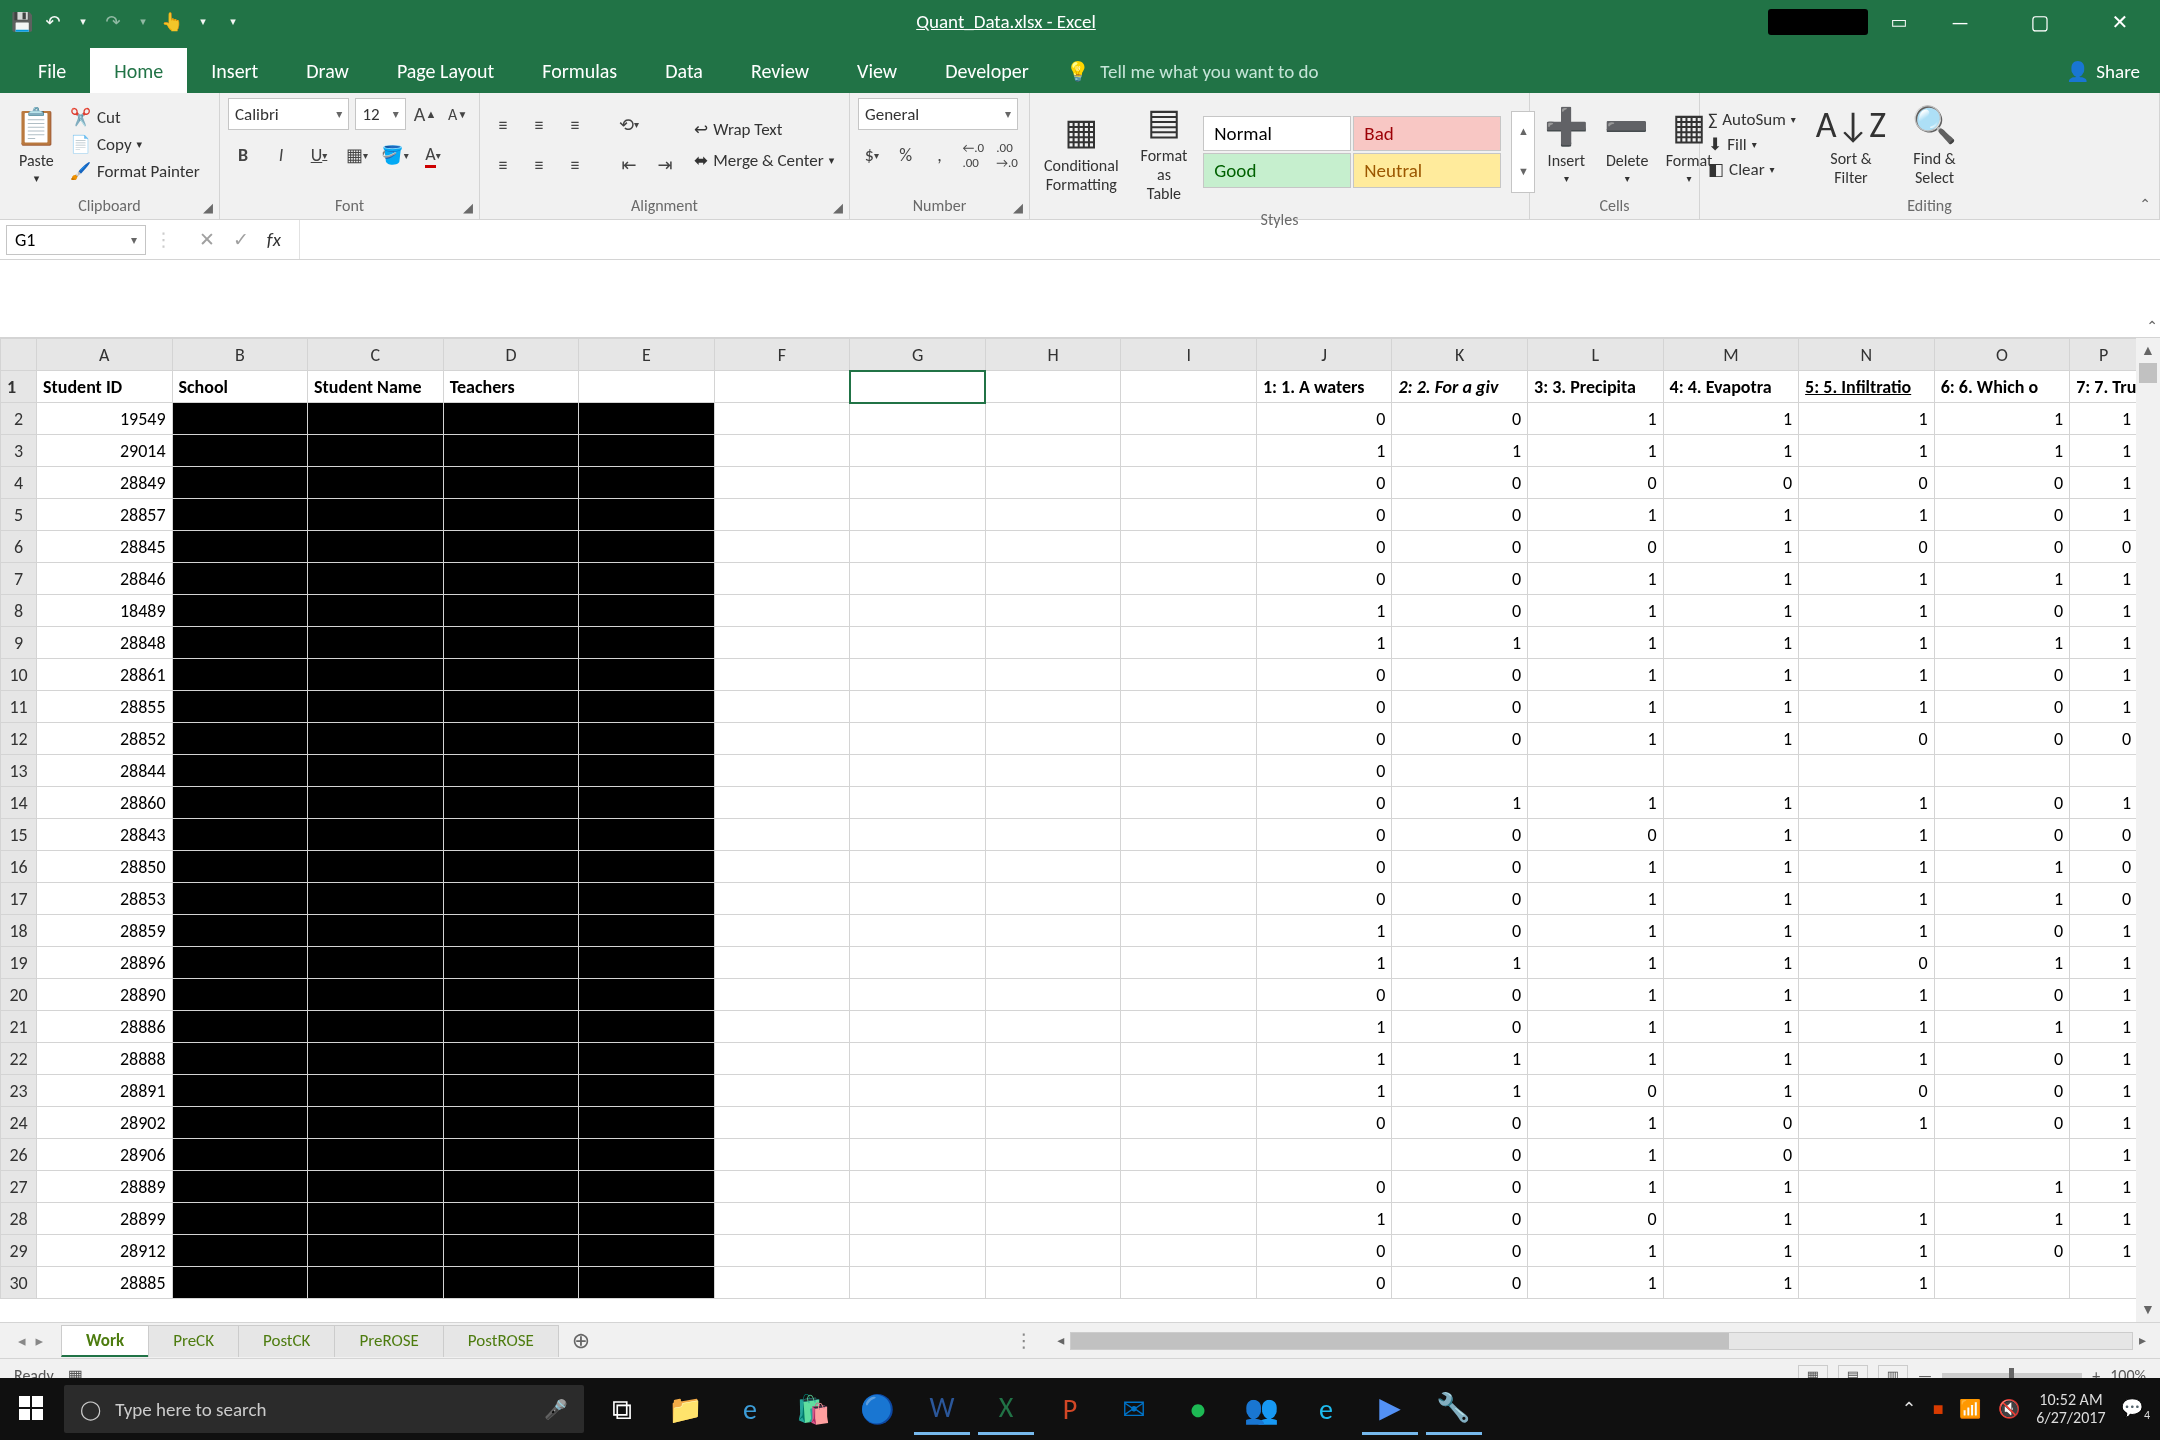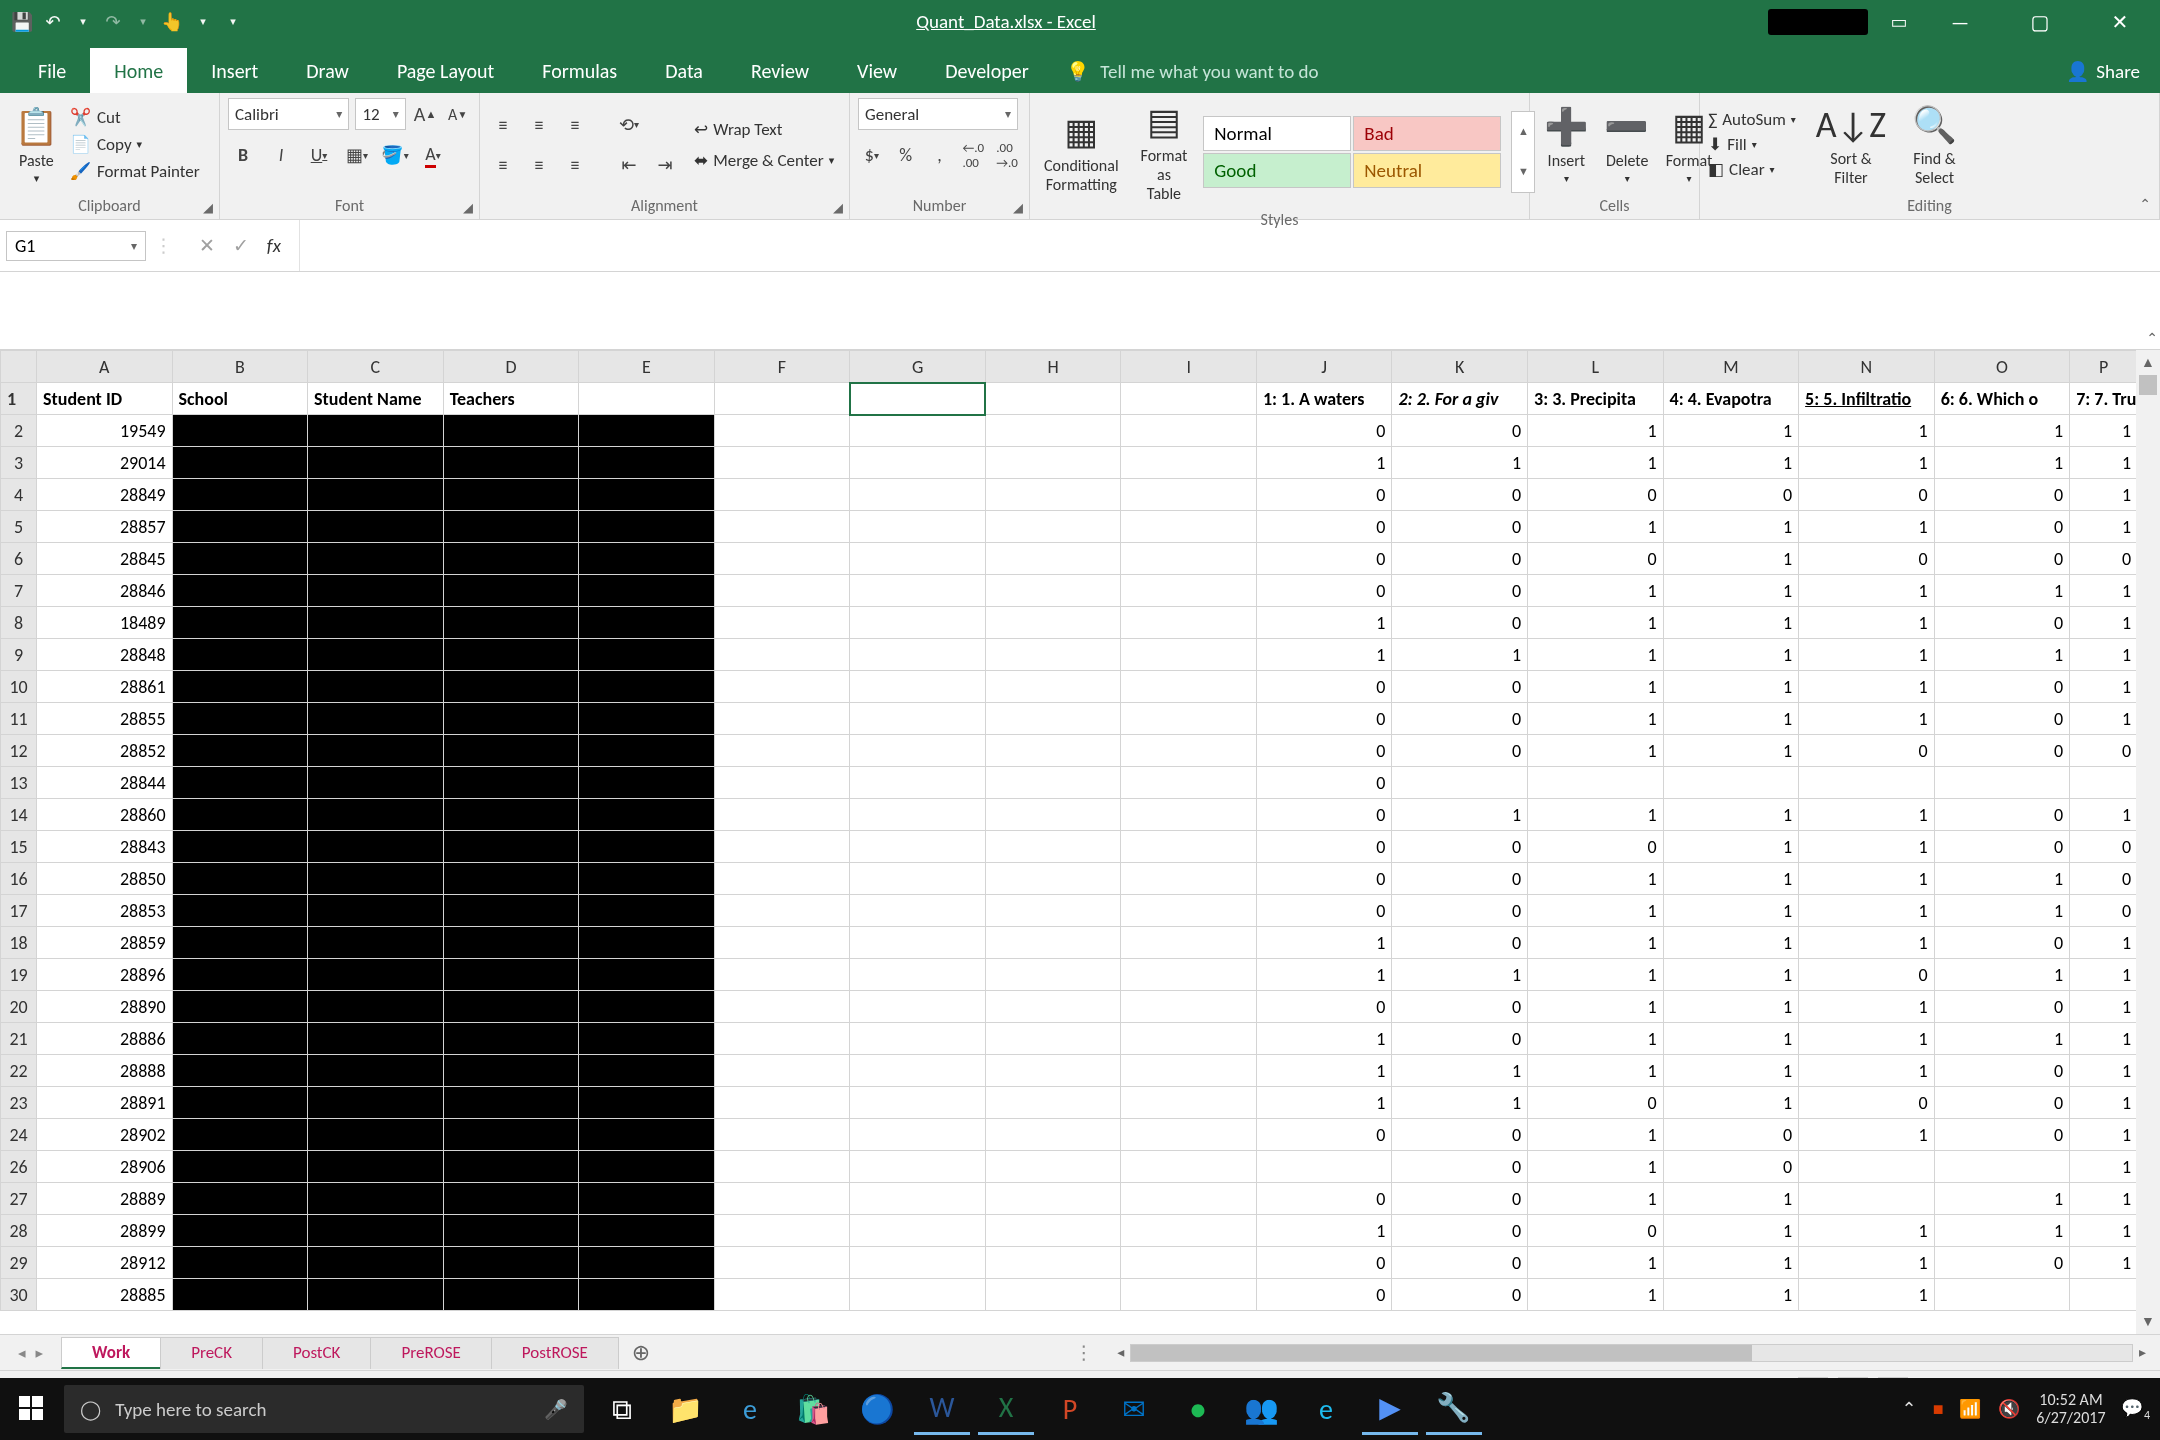--- a/index.html
+++ b/index.html
@@ -36,21 +36,21 @@
 .styles-cell { width:148px; height:35px; border:1px solid #c6c6c6; display:flex; align-items:center; padding-left:10px; font-size:19px; }
 .style-normal{background:#fff;}
 .style-bad{background:#f8c7c4;color:#9c0006;}
 .style-good{background:#c6efce;color:#006100;}
 .style-neutral{background:#ffeb9c;color:#9c5700;}
 .styles-grid { display:grid; grid-template-columns:repeat(2,148px); grid-auto-rows:35px; gap:2px; }
 .spin-col { display:flex; flex-direction:column; border:1px solid #c5c5c5; }
 .spin-col div{height:40px;width:22px;display:flex;align-items:center;justify-content:center;font-size:11px;color:#666;background:#fff;}
 
 
-.formula-row { height:52px; border-bottom:1px solid #d4d4d4; display:flex; align-items:center; background:#fff; }
+.formula-row { height:40px; border-bottom:1px solid #d4d4d4; display:flex; align-items:center; background:#fff; }
 .name-box { width:140px; border:1px solid #c5c5c5; margin:3px 0 3px 6px; height:30px; display:flex; align-items:center; padding:0 8px; font-size:18px; }
 .name-box .caret{margin-left:auto;font-size:12px;color:#666;}
 .fx-icons { display:flex; gap:18px; padding:0 18px; color:#a0a0a0; }
 .fx-bar { flex:1; border-left:1px solid #e2e2e2; height:100%; }
 .fx-expand-area { height:78px; border-bottom:1px solid #d4d4d4; background:#fff; position:relative; }
 .fx-expand-area .collapse-btn{position:absolute;right:2px;bottom:2px;font-size:14px;color:#666;}
 
 
 .grid-wrap { position:relative; }
 table.sheet { border-collapse:collapse; table-layout:fixed; width:2138px; }
@@ -65,21 +65,21 @@
 td.num { text-align:right; }
 .hdr-row td { font-weight:700; text-align:left; }
 .vscroll { position:absolute; right:0; top:0; width:24px; bottom:0; background:#f1f1f1; display:flex; flex-direction:column; align-items:center; justify-content:space-between; }
 .vscroll .arr{font-size:14px;color:#666;padding:4px;}
 .vscroll .track{flex:1;width:100%;position:relative;}
 .vscroll .thumb{position:absolute;left:3px;right:3px;top:0;height:20px;background:#c1c1c1;}
 
 
 .sheettabs-row { height:36px; background:#f1f1f1; border-top:1px solid #d4d4d4; display:flex; align-items:center; }
 .sheet-nav { display:flex; gap:10px; padding:0 18px; color:#888; font-size:15px; }
-.sheet-tab { border:1px solid #ccc; border-bottom:none; padding:4px 30px; background:#e6e6e6; font-size:17px; color:#be185d; margin-right:-1px; }
+.sheet-tab { border:1px solid #ccc; border-bottom:none; padding:4px 24px; background:#e6e6e6; font-size:17px; color:#4d7c0f; margin-right:-1px; }
 .sheet-tab.active { background:#fff; font-weight:600; border-bottom:2px solid #217346; }
 .sheet-add { padding:0 14px; font-size:22px; color:#666; }
 .hscroll { flex:1; display:flex; align-items:center; padding:0 8px; }
 .hscroll .track{flex:1;height:18px;background:#e6e6e6;position:relative;border:1px solid #ccc;}
 .hscroll .thumb{position:absolute;left:0;top:0;height:100%;width:62%;background:#c1c1c1;}
 .hscroll .arr{font-size:14px;color:#666;padding:0 6px;}
 
 
 .statusbar { height:34px; background:#f1f1f1; border-top:1px solid #d4d4d4; display:flex; align-items:center; font-size:16px; color:#555; }
 .statusbar .left{padding-left:14px;display:flex;gap:14px;align-items:center;}

